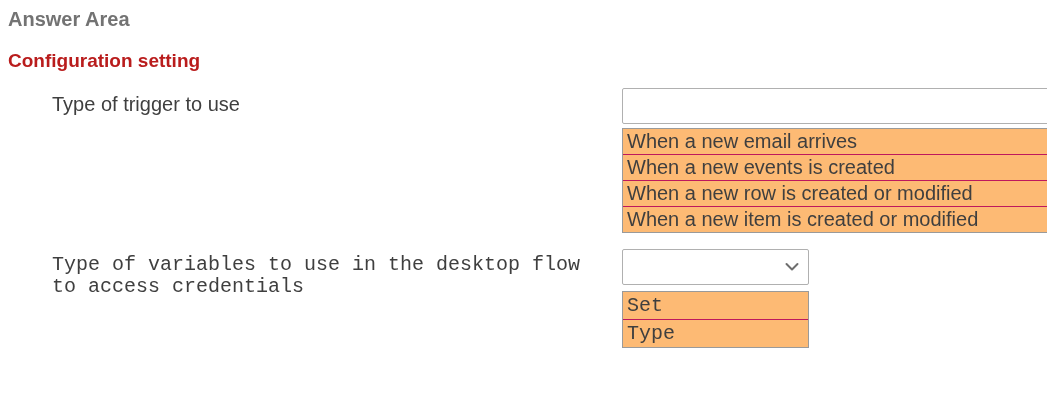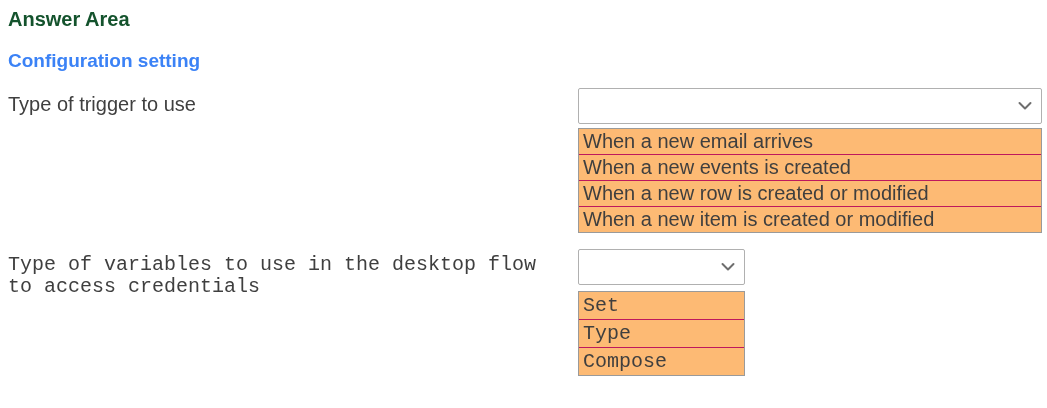--- a/index.html
+++ b/index.html
@@ -12,47 +12,48 @@
     box-sizing: border-box;
     padding: 6px 0 0 8px;
     font-family: "Liberation Sans", sans-serif;
     color: #3f3f3f;
     overflow: hidden;
   }
   .page-title {
     font-size: 20px;
     line-height: 26px;
     font-weight: bold;
-    color: #14532d;
+    color: #737373;
   }
   .section-heading {
     font-size: 19px;
     line-height: 24px;
     font-weight: bold;
-    color: #3b82f6;
+    color: #b91c1c;
     margin-top: 17px;
   }
   .question {
     display: flex;
     align-items: flex-start;
   }
   .question.q1 { margin-top: 15px; }
   .question.q2 { margin-top: 16px; font-family: Liberation Mono, monospace; }
   .q-label {
     flex: 0 0 570px;
     max-width: 570px;
     font-size: 20px;
     line-height: 22px;
     padding-top: 5px;
     padding-right: 14px;
     box-sizing: border-box;
+    margin-left: 44px;
   }
   .q-right { flex: 0 0 auto; }
   .q1 .q-right { width: 464px; }
-  .q2 .q-right { width: 167px; }
+  .q2 .q-right { width: 187px; }
   .select-box {
     position: relative;
     height: 36px;
     box-sizing: border-box;
     border: 1px solid #b0b0b0;
     border-radius: 2px;
     background: #ffffff;
     cursor: default;
   }
   .select-value {
@@ -123,16 +124,15 @@
       <span class="select-value"></span>
       <span class="chevron-icon">
         <svg width="14" height="9" viewBox="0 0 14 9">
             <path d="M1.5 1.5 L7 7 L12.5 1.5" stroke="#6e6e6e" stroke-width="2" fill="none" stroke-linecap="round" stroke-linejoin="round"></path>
           </svg>
       </span>
     </div>
     <div class="options">
       <div class="option">Set</div>
       <div class="option">Type</div>
-      <div class="option">Compose</div>
     </div>
   </div>
 </div>
 
 </body></html>

